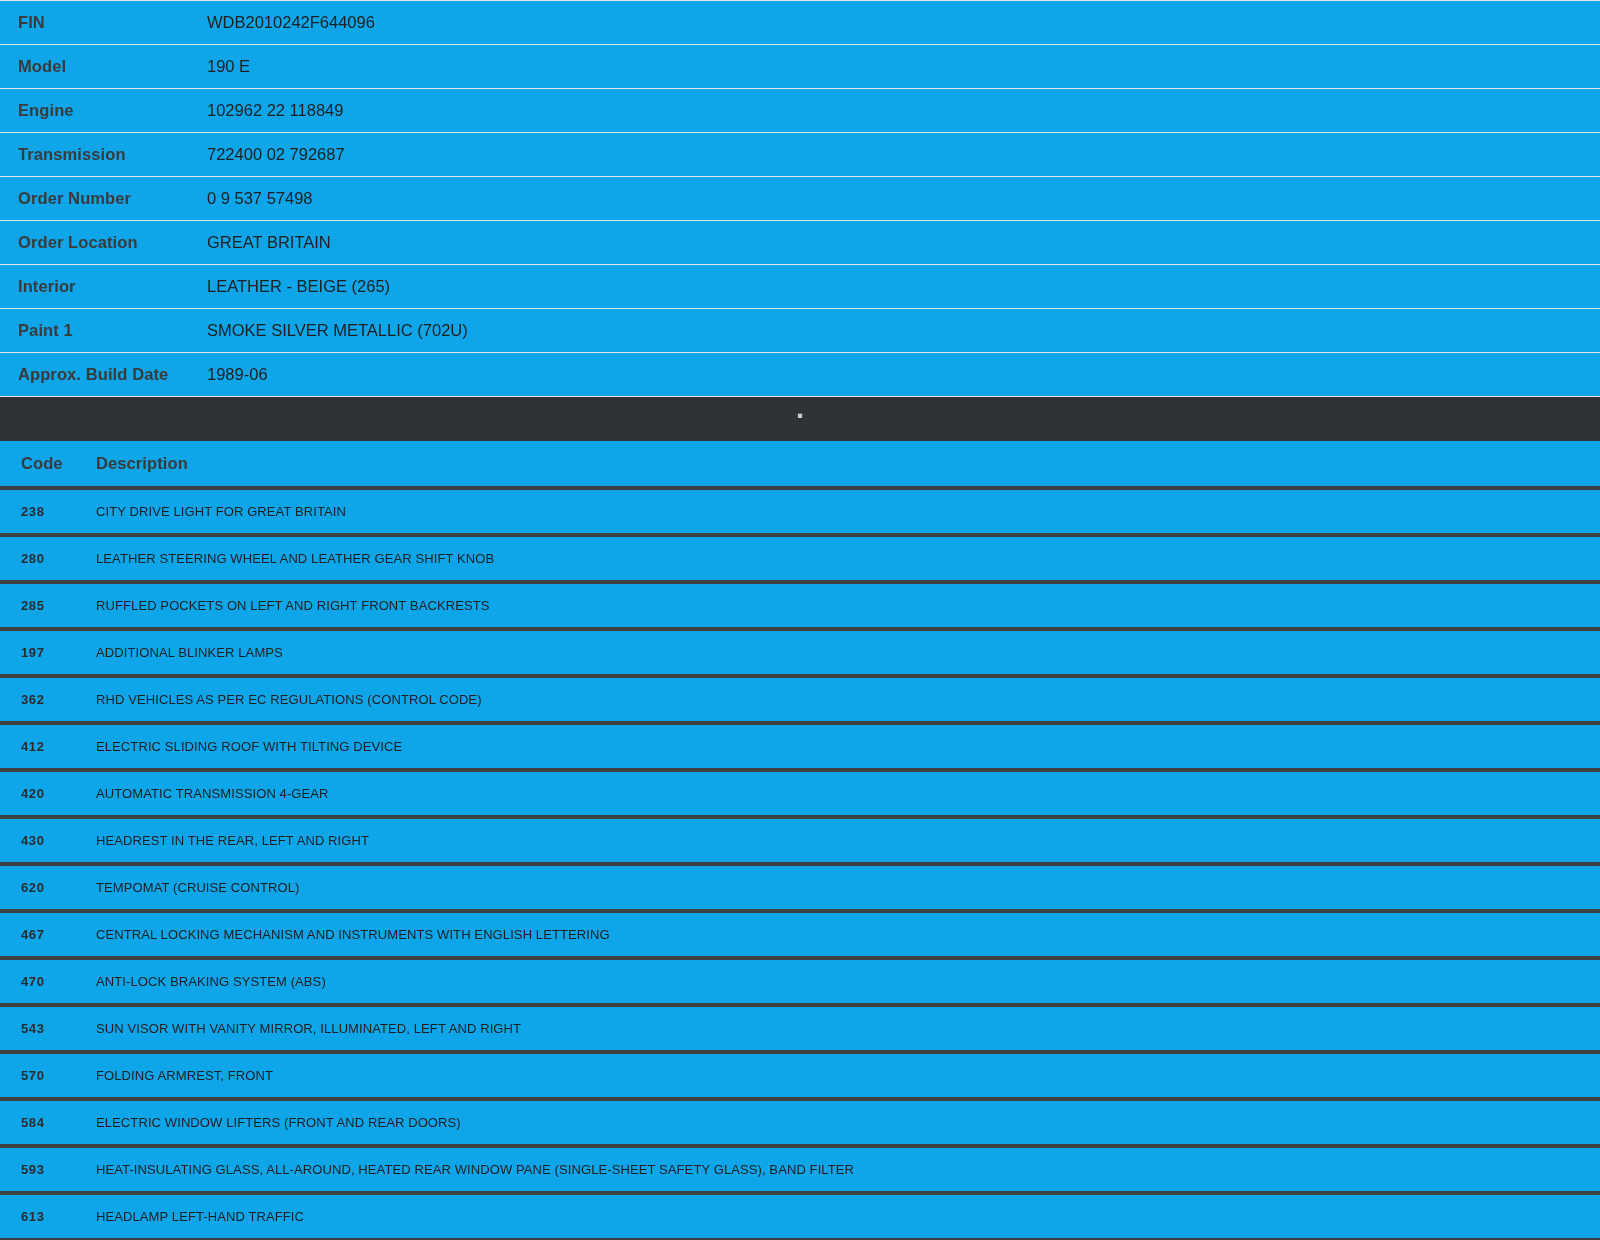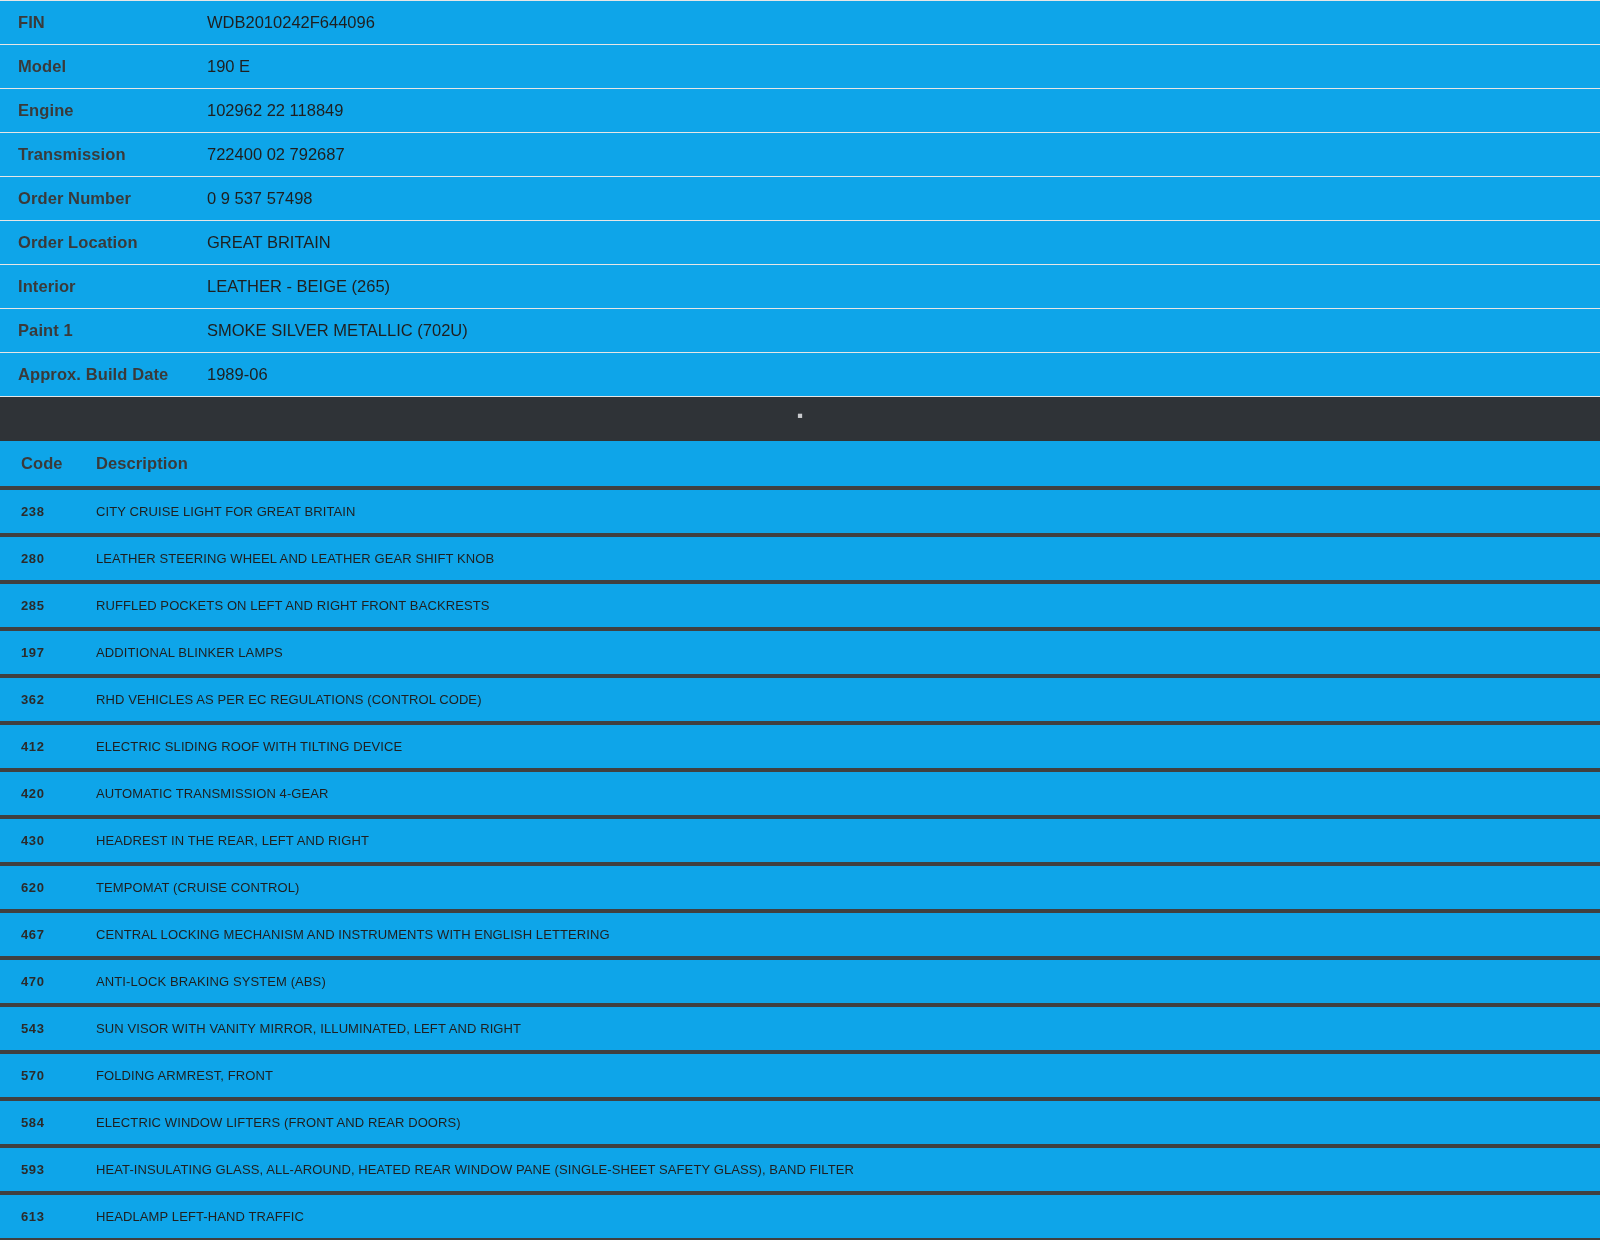--- a/index.html
+++ b/index.html
@@ -165,21 +165,21 @@
   <table class="codes-table">
     <thead>
       <tr>
         <th class="code-col">Code</th>
         <th class="desc-col">Description</th>
       </tr>
     </thead>
     <tbody>
         <tr>
           <td class="code-col">238</td>
-          <td class="desc-col">CITY CRUISE LIGHT FOR GREAT BRITAIN</td>
+          <td class="desc-col">CITY DRIVE LIGHT FOR GREAT BRITAIN</td>
         </tr>
         <tr>
           <td class="code-col">280</td>
           <td class="desc-col">LEATHER STEERING WHEEL AND LEATHER GEAR SHIFT KNOB</td>
         </tr>
         <tr>
           <td class="code-col">285</td>
           <td class="desc-col">RUFFLED POCKETS ON LEFT AND RIGHT FRONT BACKRESTS</td>
         </tr>
         <tr>

